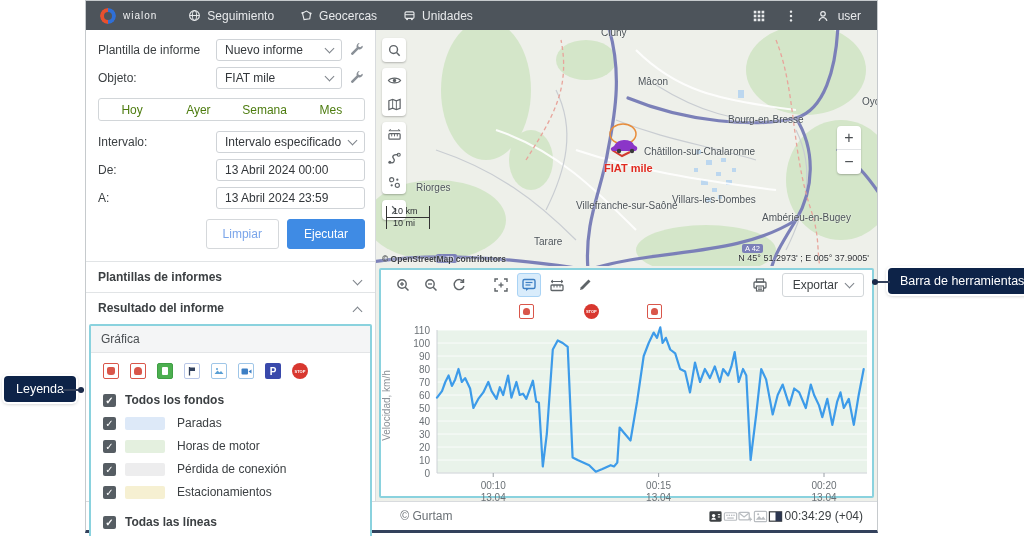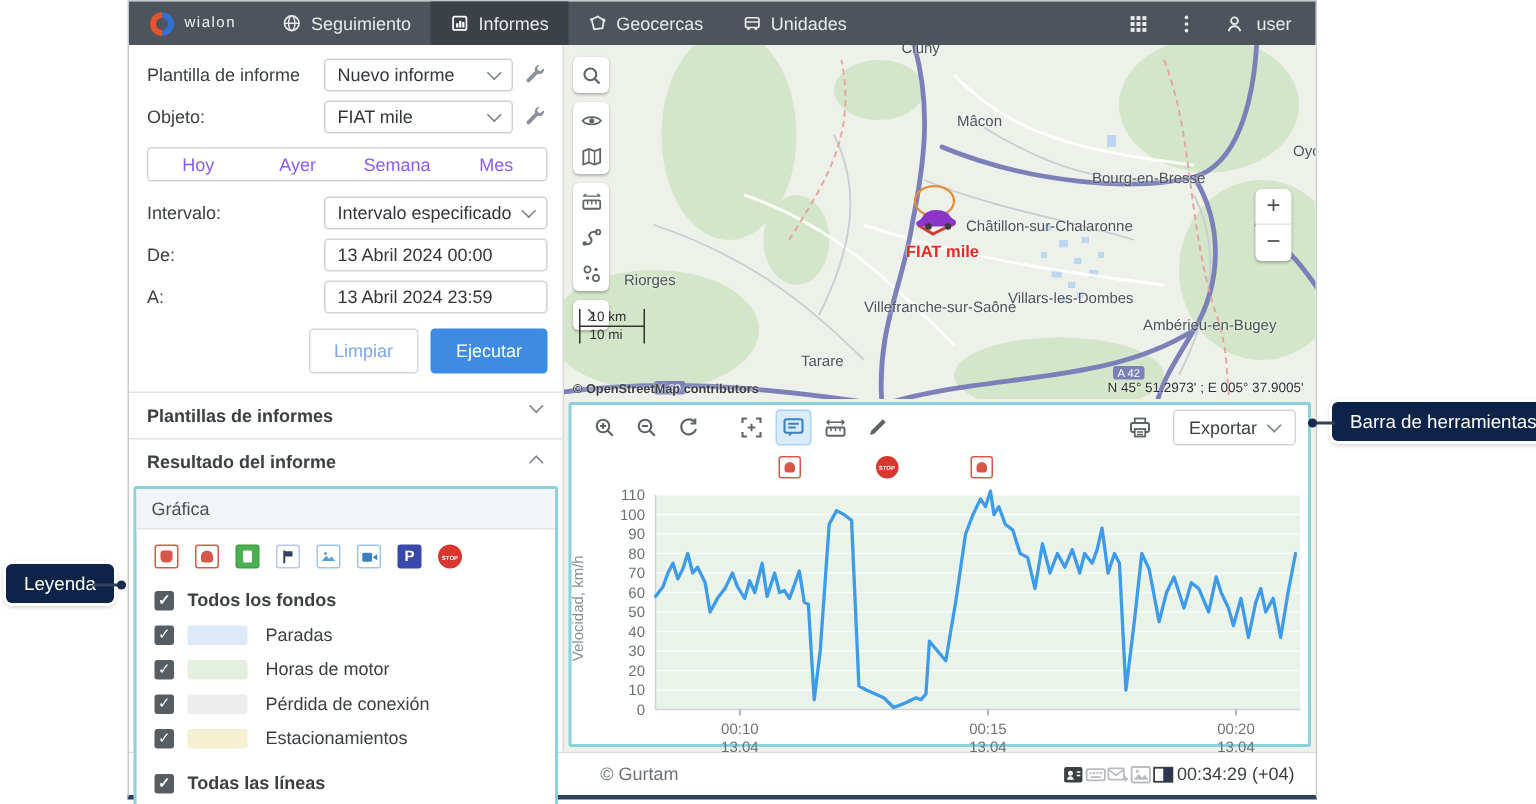--- a/index.html
+++ b/index.html
@@ -36,27 +36,27 @@
   .frow { display:flex; align-items:center; margin-bottom:6px; }
   .flabel { width:118px; flex:0 0 118px; color:#3c4043; }
   .select, .tinput { flex:1; height:22px; border:1px solid #cfd3d7; border-radius:3px; background:#fff;
            display:flex; align-items:center; padding:0 8px; color:#33373b; position:relative; }
   .select .chev { margin-left:auto; }
   .chev { width:7px; height:7px; border-right:1.6px solid #7d838a; border-bottom:1.6px solid #7d838a;
           transform:rotate(45deg); display:inline-block; margin-top:-3px; }
   .chev.up { transform:rotate(-135deg); margin-top:4px; }
   .wrench { width:16px; height:16px; margin-left:7px; flex:0 0 16px; }
   .seg { display:flex; border:1px solid #d2d6d9; border-radius:3px; height:23px; margin:9px 0 10px 0; }
-  .seg div { flex:1; display:flex; align-items:center; justify-content:center; color:#8b5cf6; cursor:pointer; }
+  .seg div { flex:1; display:flex; align-items:center; justify-content:center; color:#4d7c0f; cursor:pointer; }
   .btn-row { display:flex; justify-content:flex-end; gap:8px; margin:10px 0 12px 0; }
   .btn { height:24px; padding:14px 16px; border-radius:3px; font-size:12px; display:flex; align-items:center; cursor:pointer; }
   .btn.ghost { border:1px solid #d5d8db; color:#7aa5ea; background:#fff; }
   .btn.primary { background:#3f8be4; color:#fff; border:1px solid #3f8be4; }
 
-  .section-row { display:flex; align-items:flex-start; justify-content:space-between; padding:8px 14px 8px 12px;
+  .section-row { display:flex; align-items:flex-end; justify-content:space-between; padding:8px 14px 8px 12px;
                  border-top:1px solid #e1e4e6; font-weight:bold; color:#3c4043; cursor:pointer; }
 
   
   .grafica { margin:1px 3px 0 3px; border:2px solid #8ad2de; border-radius:2px; background:#fff; height:228px; }
   .grafica-hd { background:#f4f5f6; border-bottom:1px solid #e3e5e7; padding:6px 10px; color:#4a4e52; }
   .icon-strip { display:flex; gap:11px; padding:10px 0 4px 12px; align-items:center; }
   .mk { width:16px; height:16px; position:relative; flex:0 0 16px; display:flex; align-items:center; justify-content:center; }
   .mk-sq-red { border:1.5px solid #d9564a; border-radius:2px; background:#fff; }
   .mk-sq-red::after { content:""; width:8px; height:8px; background:#d9564a; border-radius:2px 2px 3px 3px; }
   .mk-theft::after { border-radius:50% 50% 2px 2px; }
@@ -151,29 +151,20 @@
         <span class="brand-name">wialon</span>
       </div>
       <div class="nav-tabs">
         <div class="nav-tab">
           <svg viewBox="0 0 16 16">
               <circle cx="8" cy="8" r="6" fill="none" stroke="#e8eaec" stroke-width="1.4"></circle>
               <ellipse cx="8" cy="8" rx="2.6" ry="6" fill="none" stroke="#e8eaec" stroke-width="1.2"></ellipse>
               <line x1="2" y1="8" x2="14" y2="8" stroke="#e8eaec" stroke-width="1.2"></line>
             </svg>
           <span>Seguimiento</span>
-        </div>
-        <div class="nav-tab active">
-          <svg viewBox="0 0 16 16">
-              <rect x="2.5" y="2.5" width="11" height="11" rx="1.5" fill="none" stroke="#fff" stroke-width="1.4"></rect>
-              <rect x="5" y="8" width="1.8" height="3.5" fill="#fff"></rect>
-              <rect x="7.5" y="6" width="1.8" height="5.5" fill="#fff"></rect>
-              <rect x="10" y="7" width="1.8" height="4.5" fill="#fff"></rect>
-            </svg>
-          <span>Informes</span>
         </div>
         <div class="nav-tab">
           <svg viewBox="0 0 16 16">
               <path d="M3 5 L8 2.5 L13 5.5 L12 12 L5 13 Z" fill="none" stroke="#e8eaec" stroke-width="1.4"></path>
               <circle cx="3" cy="5" r="1.3" fill="#e8eaec"></circle>
               <circle cx="13" cy="5.5" r="1.3" fill="#e8eaec"></circle>
             </svg>
           <span>Geocercas</span>
         </div>
         <div class="nav-tab">

